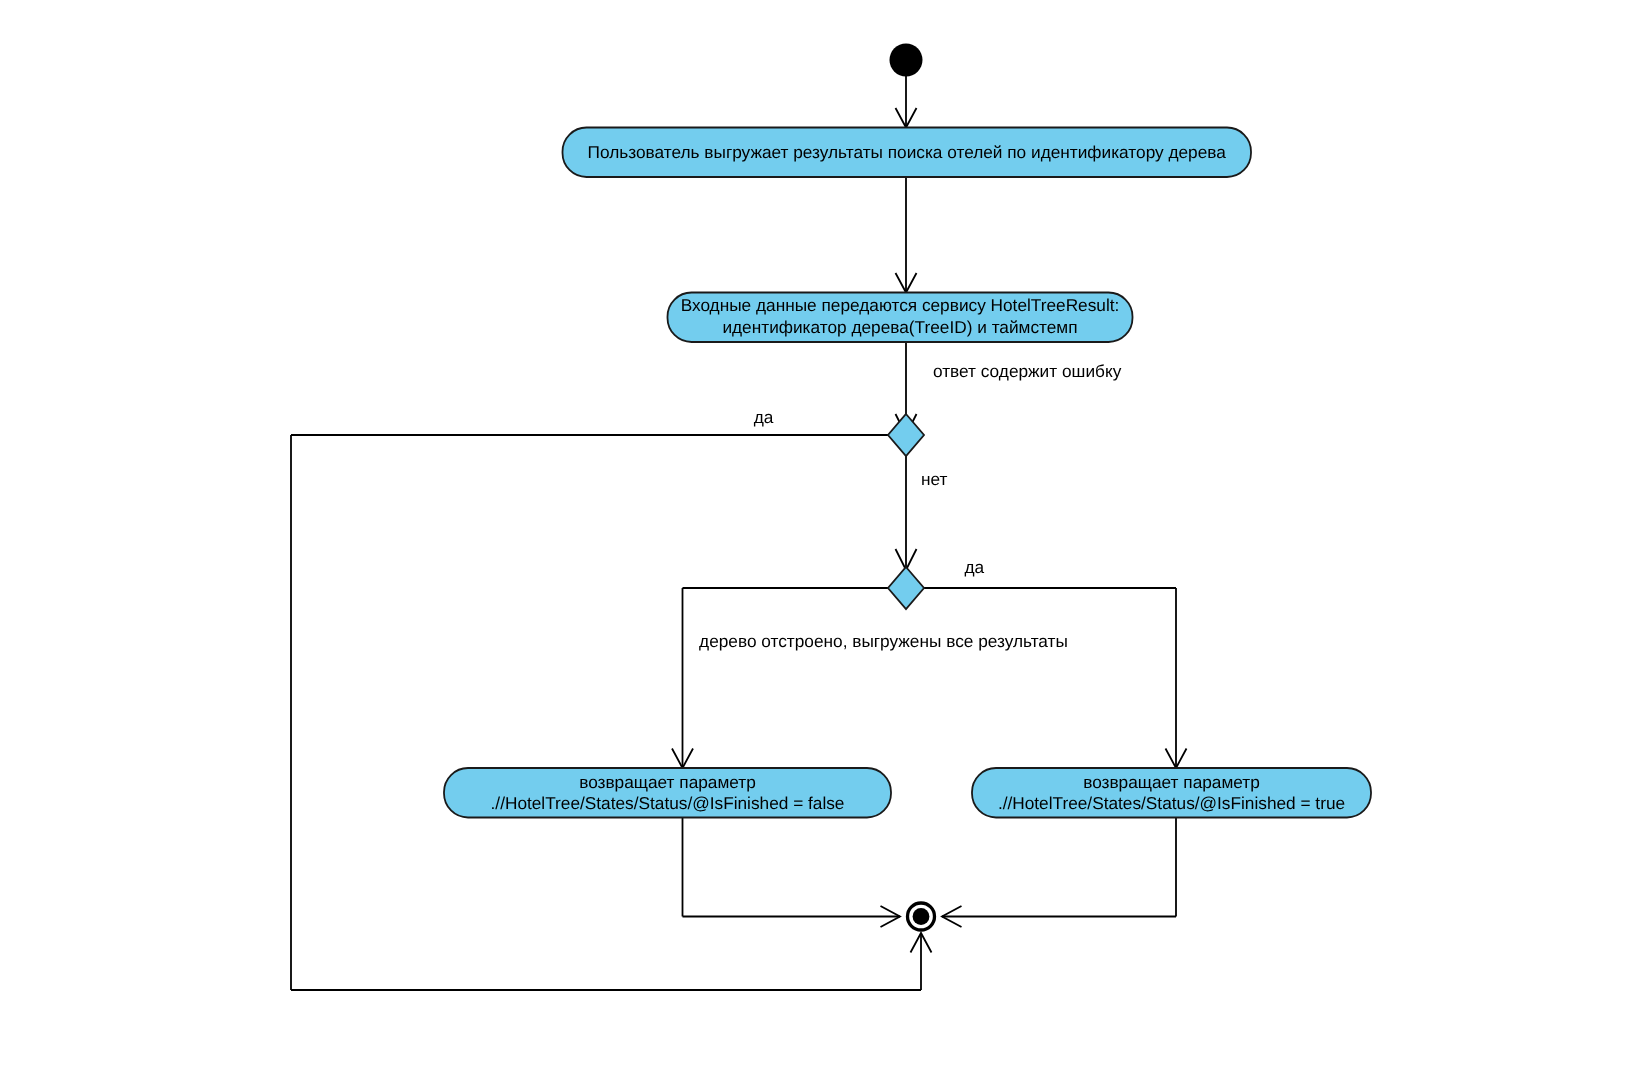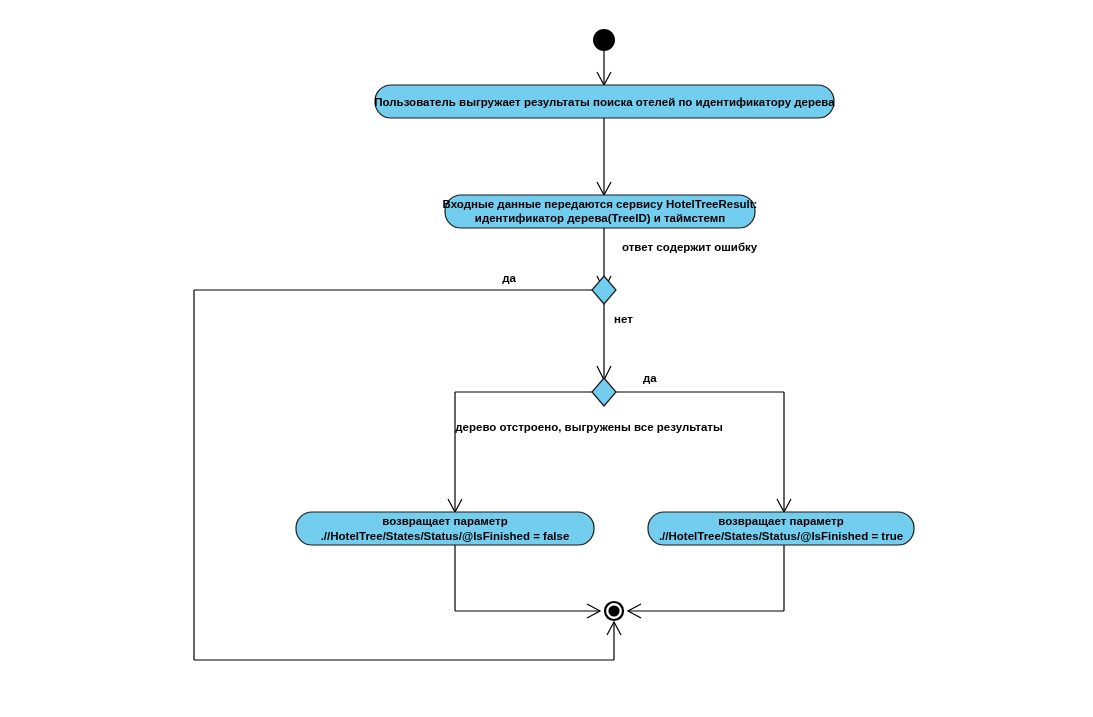--- a/index.html
+++ b/index.html
@@ -11,21 +11,20 @@
     font-family: "Liberation Sans", sans-serif;
     width: 1093px;
     height: 717px;
     overflow: hidden;
   }
   #diagram-root {
     position: relative;
     width: 1093px;
     height: 641px;
     background: #ffffff;
-    font-weight: bold;
   }
   svg.diagram-canvas {
     position: absolute;
     left: 0;
     top: 0;
     width: 1093px;
     height: 717px;
   }
   .edge-line {
     stroke: #000000;

